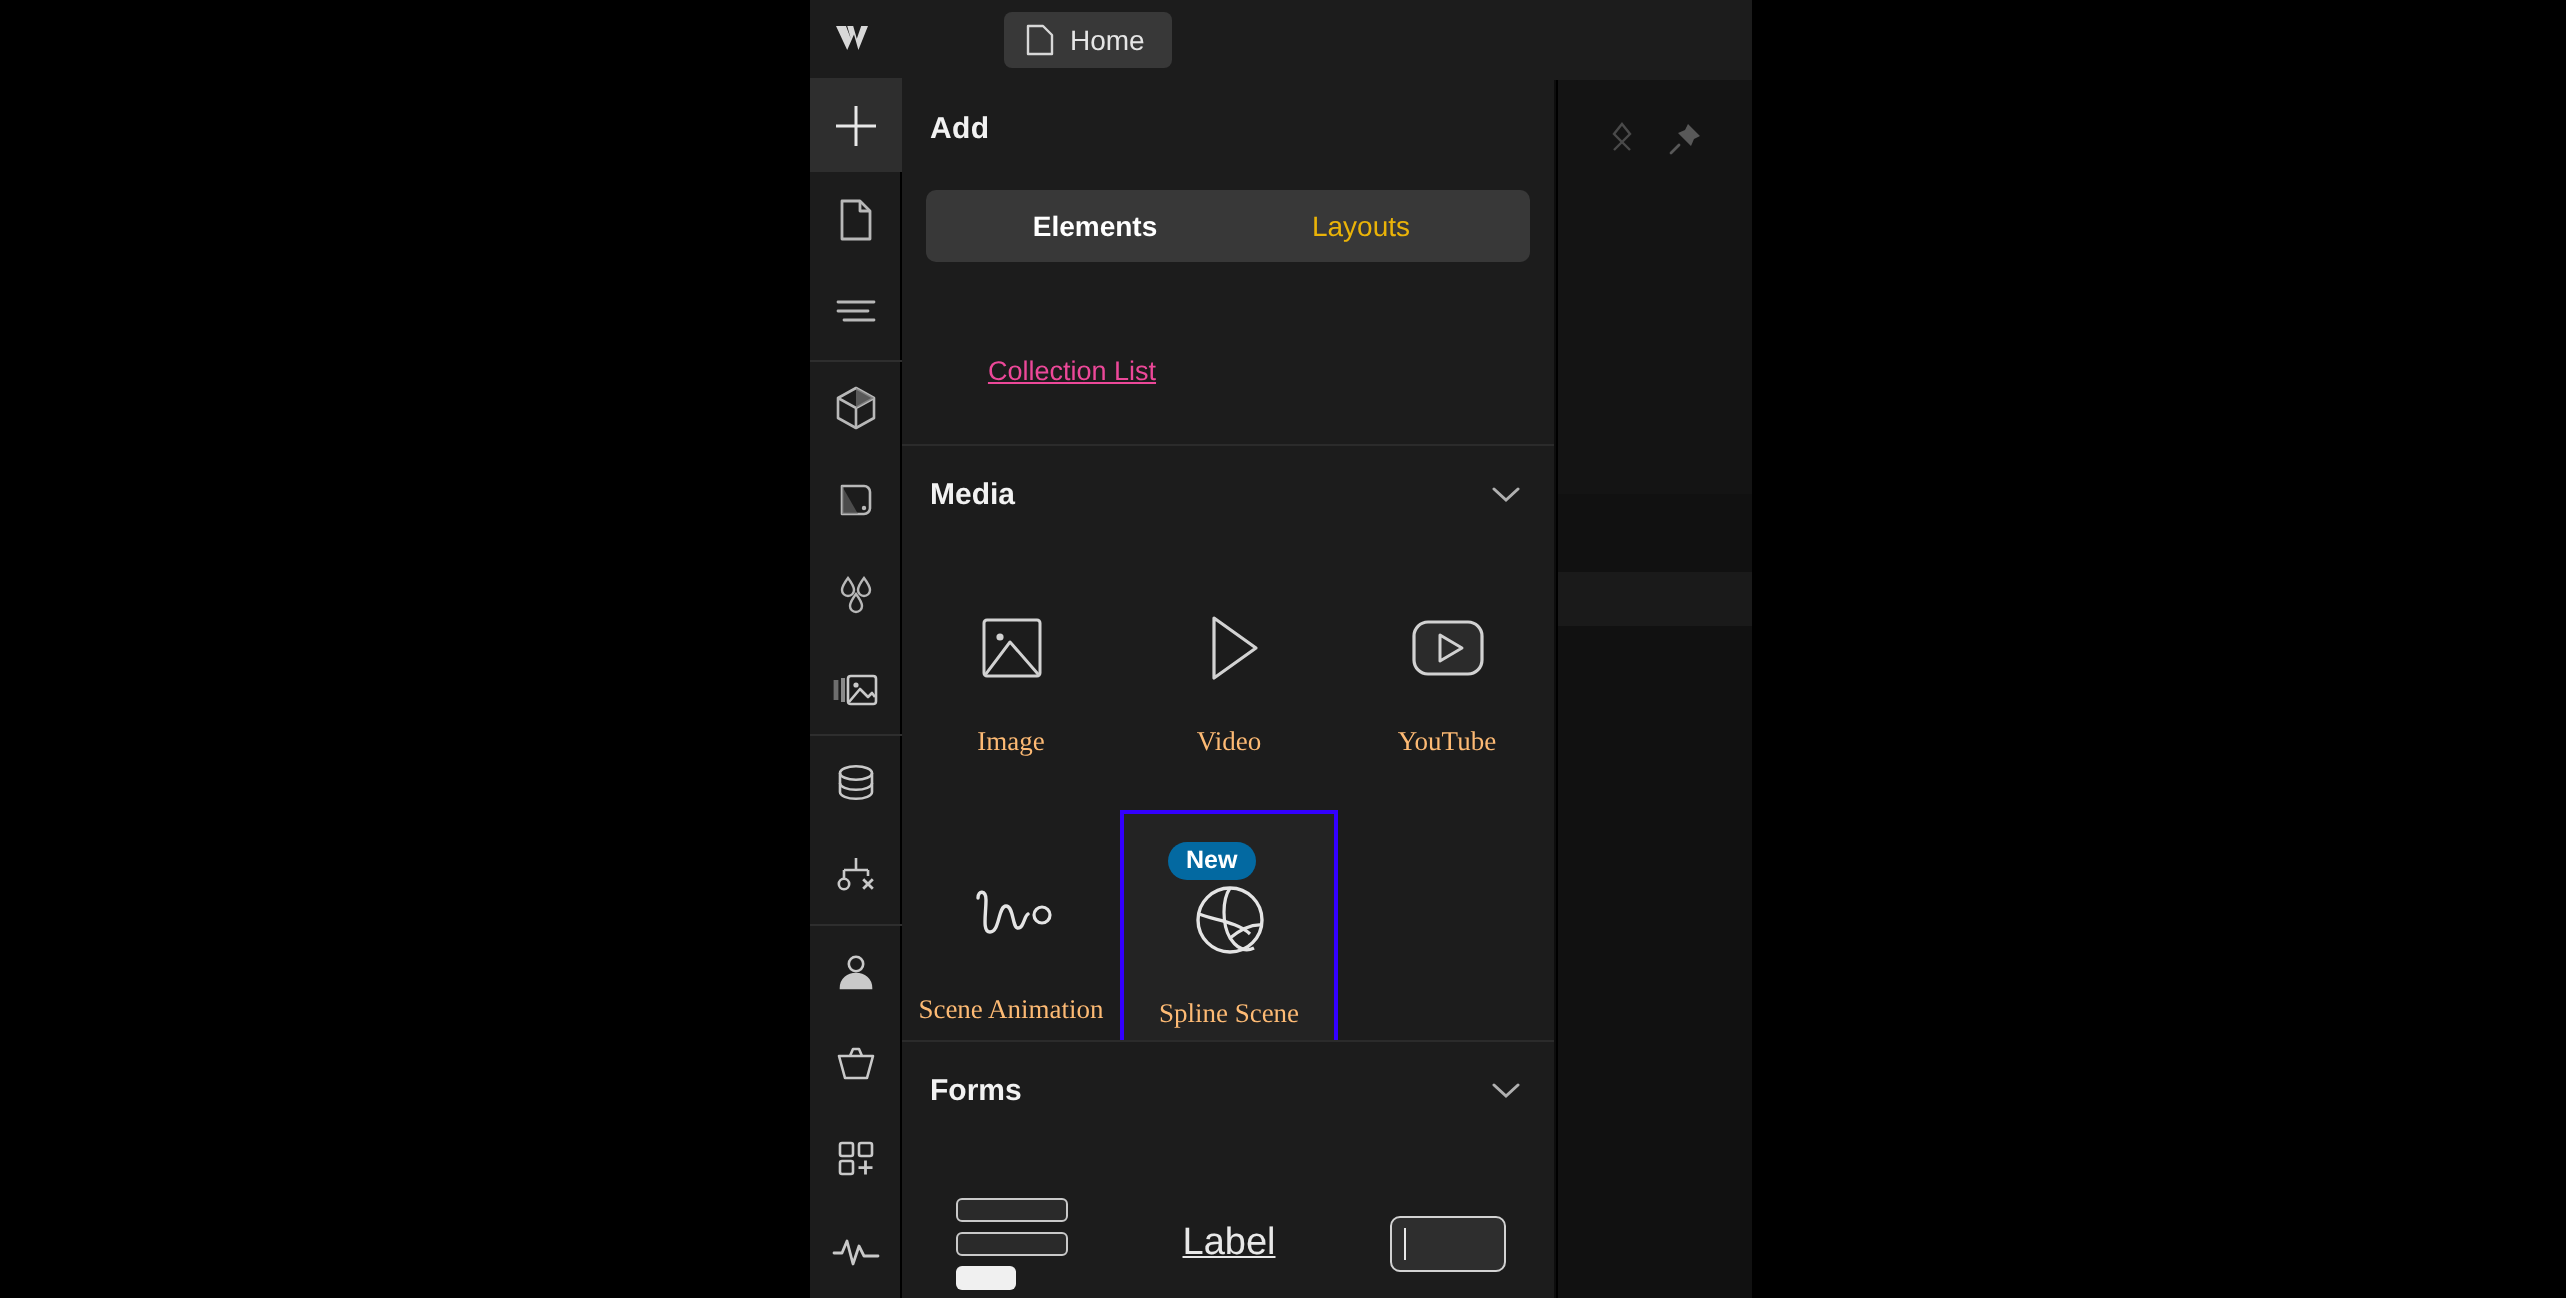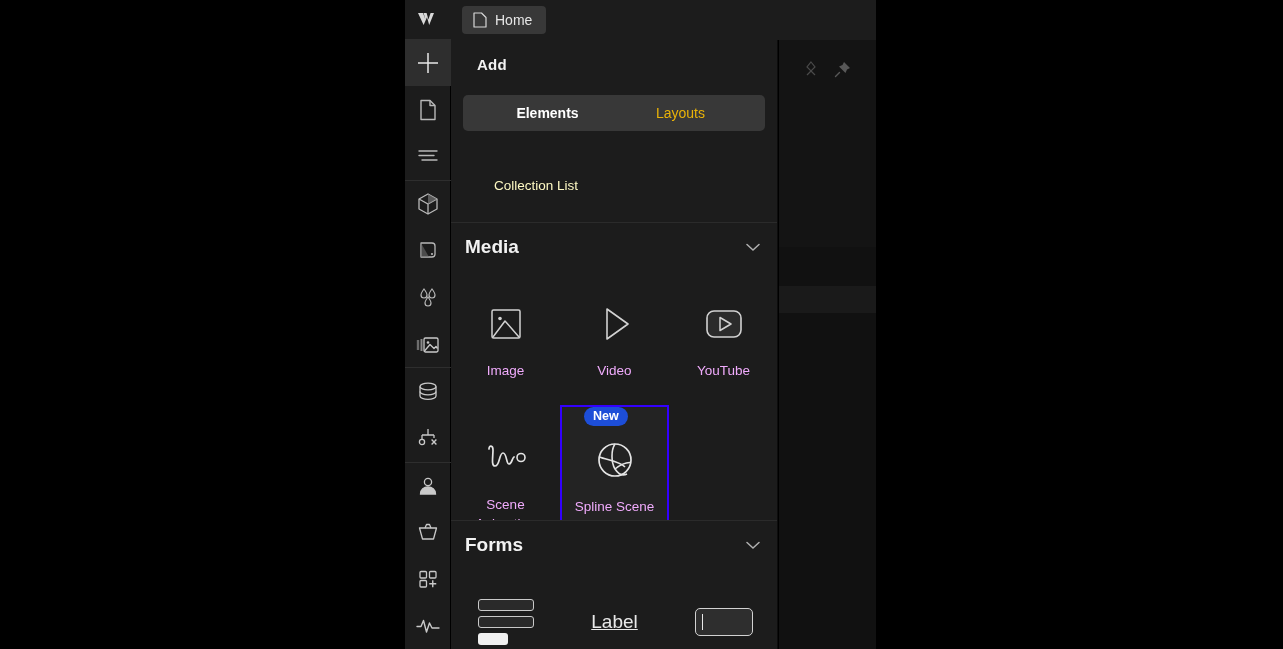--- a/index.html
+++ b/index.html
@@ -44,37 +44,37 @@
     background:#1c1c1c;
     display:flex; align-items:center;
     padding-left:11px;
   }
   .tab-home {
     display:flex; align-items:center; gap:8px;
     height:28px; padding:0 14px 0 11px;
     background:#383838; border-radius:4px;
     color:#e6e6e6; font-size:14px;
     cursor:pointer;
+    margin-left:40px;
   }
 
   
   .addpanel {
     position:absolute; left:451px; top:40px;
     width:327px; height:609px;
     background:#1c1c1c;
     border-right:1px solid #0d0d0d;
     overflow:hidden;
   }
   .panel-head {
     padding:16px 14px 0 14px;
   }
   .panel-title {
     color:#f2f2f2; font-size:15px; font-weight:bold;
     letter-spacing:.2px;
-    margin-left:12px;
   }
   .seg {
     margin:22px 12px 0 12px;
     height:32px;
     background:#383838;
     border-radius:5px;
     display:flex; padding:18px;
   }
   .seg-item {
     flex:1; display:flex; align-items:center; justify-content:center;
@@ -86,60 +86,61 @@
   }
 
   
   .clipped {
     position:absolute; left:0; top:140px; width:327px; height:41px;
     overflow:hidden;
   }
   .clipped-label {
     position:absolute; left:30px; top:-4px;
     width:110px; text-align:center;
-    color:#fef9c3; font-size:13.5px; line-height:19px;
+    color:#ec4899; font-size:13.5px; line-height:19px;text-decoration:underline;
   }
 
   .divider { height:1px; background:#2b2b2b; }
 
   
   .section { background:#1c1c1c; }
   .sec-head {
     height:48px; display:flex; align-items:center;
     padding:0 18px 0 14px;
   }
-  .sec-title { color:#f2f2f2; font-size:19px; font-weight:bold; flex:1; }
+  .sec-title { color:#f2f2f2; font-size:15px; font-weight:bold; flex:1; }
   .chev { color:#b0b0b0; display:flex; align-items:center; cursor:pointer; }
 
   .grid {
     display:grid; grid-template-columns:repeat(3,1fr);
   }
   .cell {
     position:relative;
     height:134px;
     display:flex; flex-direction:column;
     align-items:center; justify-content:flex-start;
     padding-top:22px;
     cursor:pointer;
   }
   .cell .ico {
     height:62px; display:flex; align-items:center; justify-content:center;
   }
   .cell .cap {
-    margin-top:6px; color:#f0abfc; font-size:13.5px;
+    margin-top:6px; color:#fdba74; font-size:13.5px;
     line-height:19px; text-align:center; width:100%;
     padding:0 6px;
+    font-family:Liberation Serif, serif;
   }
   .cell.sel {
     border:2px solid #3300ff;
     background:#232323;
   }
   .badge {
-    position:absolute; left:22px; top:0;
-    background:#1d4ed8; color:#ffffff;
+    position:absolute; left:22px; top:14px;
+    background:#0369a1; color:#ffffff;
     font-size:12.5px; font-weight:bold;
     padding:2px 9px 3px 9px; border-radius:11px;
     line-height:14px;
   }
 
   
   .fb { display:flex; flex-direction:column; gap:5px; align-items:flex-start; }
   .fb-bar { width:56px; height:12px; border:1.4px solid #c9c9c9; border-radius:3px; background:#2a2a2a; }
   .fb-btn { width:30px; height:12px; background:#f0f0f0; border-radius:3px; }
   .lbl-txt { color:#e8e8e8; font-size:19px;text-decoration:underline; }

